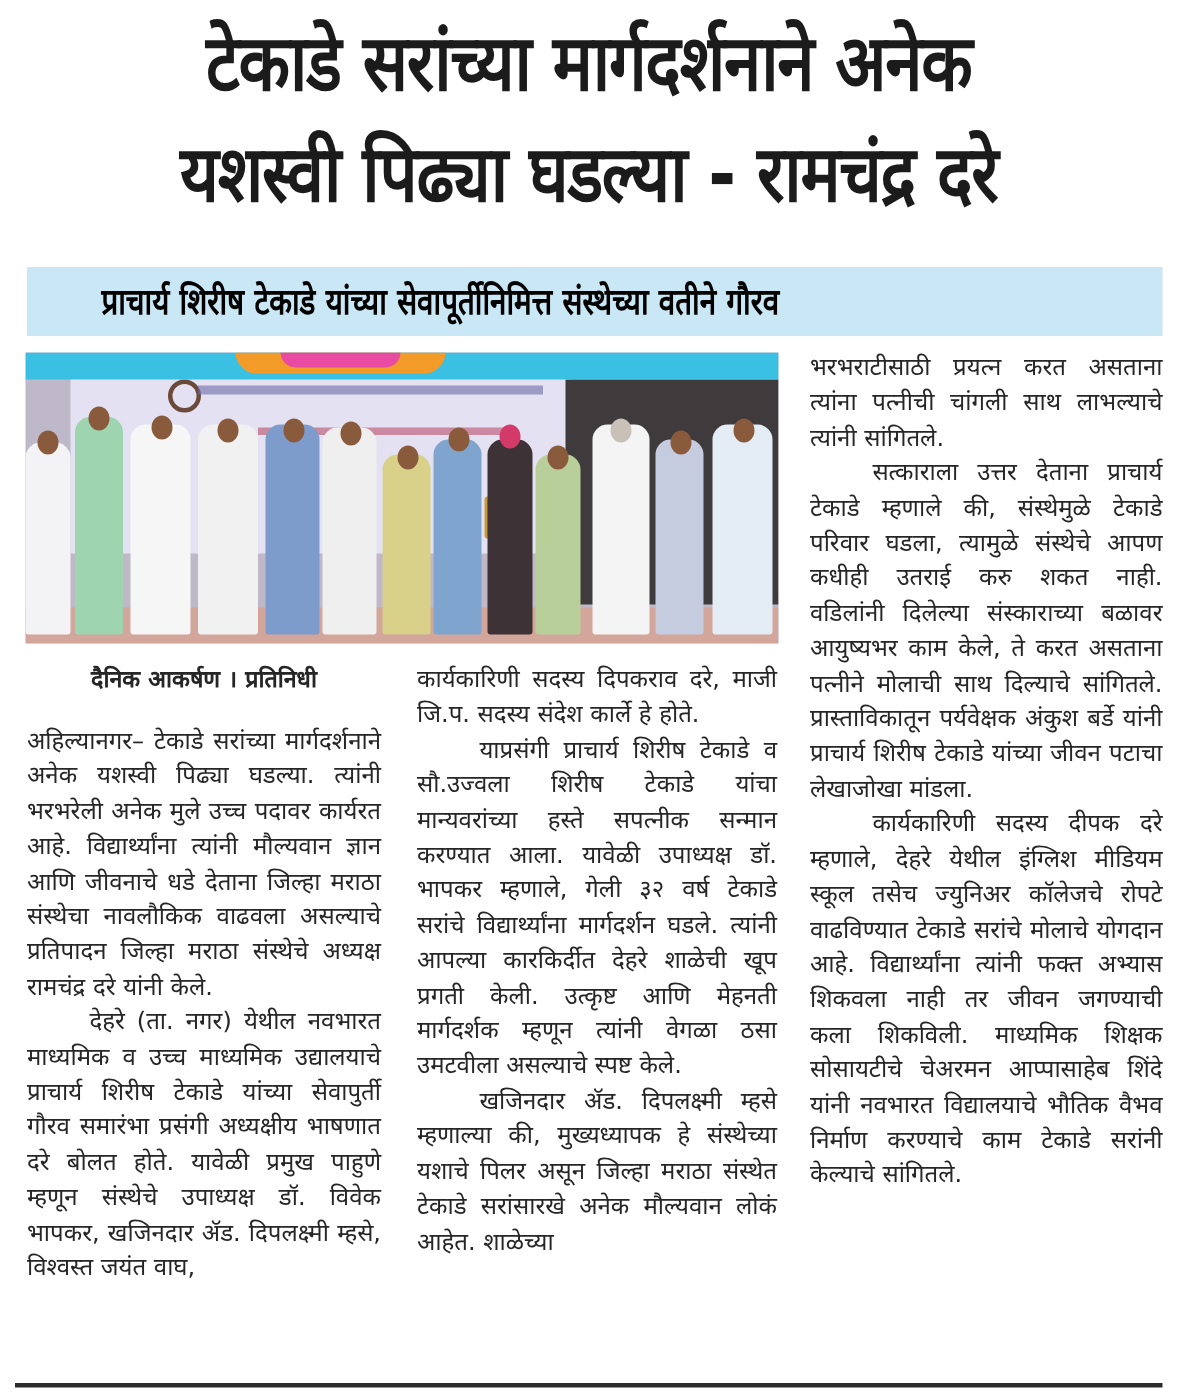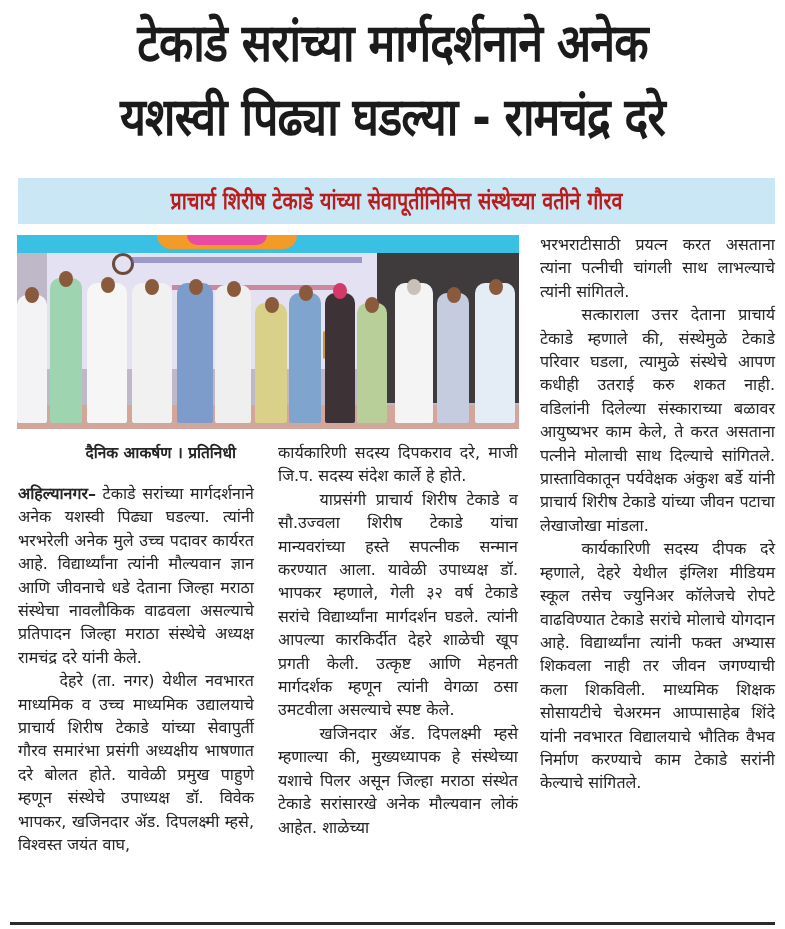--- a/index.html
+++ b/index.html
@@ -9,22 +9,22 @@
     .headline {
       position: absolute; left: 0; top: 6px; width: 785px;
       text-align: center; font-weight: bold; color: #1b1b1b;
       font-size: 52px; line-height: 74px; letter-spacing: -1px;
       transform: scaleX(0.86); transform-origin: center top;
     }
     .headline .line { display: block; white-space: nowrap; }
 
     .subhead {
       position: absolute; left: 18px; top: 178px; width: 757px; height: 46px;
-      background: #c9e7f5; text-align: center;
-      font-size: 24px; font-weight: bold; line-height: 46px; color: #b91c1c;
+      background: #c9e7f5; text-align: left;
+      font-size: 24px; font-weight: bold; line-height: 46px; color: #000000;
       white-space: nowrap; overflow: hidden;
     }
     .subhead span { display: inline-block; transform: scaleX(0.82); transform-origin: center; }
 
     .photo {
       position: absolute; left: 17px; top: 235px; width: 502px; height: 194px;
       overflow: hidden; background: #bfb8c8;
     }
     .photo .tent { position: absolute; left: 0; top: 0; width: 100%; height: 18px; background: #39c0e3; }
     .photo .tent2 { position: absolute; left: 140px; top: 0; width: 140px; height: 14px; background: #f29b28; border-radius: 0 0 70px 70px; }
@@ -37,22 +37,22 @@
     .photo .floor { position: absolute; left: 0; top: 170px; width: 100%; height: 24px; background: #d2a69a; }
     .photo .person { position: absolute; bottom: 6px; border-radius: 10px 10px 2px 2px; }
     .photo .head { position: absolute; width: 14px; height: 16px; border-radius: 50%; background: #8a5a3c; }
 
     .column { position: absolute; font-size: 16px; line-height: 23.4px; color: #262626; text-align: justify; }
     .column p { text-align-last: left; }
     .column p.indent { text-indent: 2.6em; }
     .col1 { left: 18px; top: 482px; width: 236px; }
     .col2 { left: 278px; top: 441px; width: 240px; }
     .col3 { left: 540px; top: 233px; width: 235px; }
-    .byline { position: absolute; left: 0; top: 440px; width: 236px; text-align: right; font-size: 15.5px; font-weight: bold; line-height: 26px; color: #262626; }
-    .lead { font-weight: bold; }
+    .byline { position: absolute; left: 18px; top: 440px; width: 236px; text-align: center; font-size: 15.5px; font-weight: bold; line-height: 26px; color: #262626; }
+    .lead { font-weight: normal; }
 
     .bottom-rule { position: absolute; left: 10px; top: 922px; width: 765px; height: 3px; background: #2b2b2b; }
   </style>
 </head>
 <body>
 
 <div class="headline">
   <span class="line">टेकाडे सरांच्या मार्गदर्शनाने अनेक</span>
   <span class="line">यशस्वी पिढ्या घडल्या - रामचंद्र दरे</span>
 </div>

